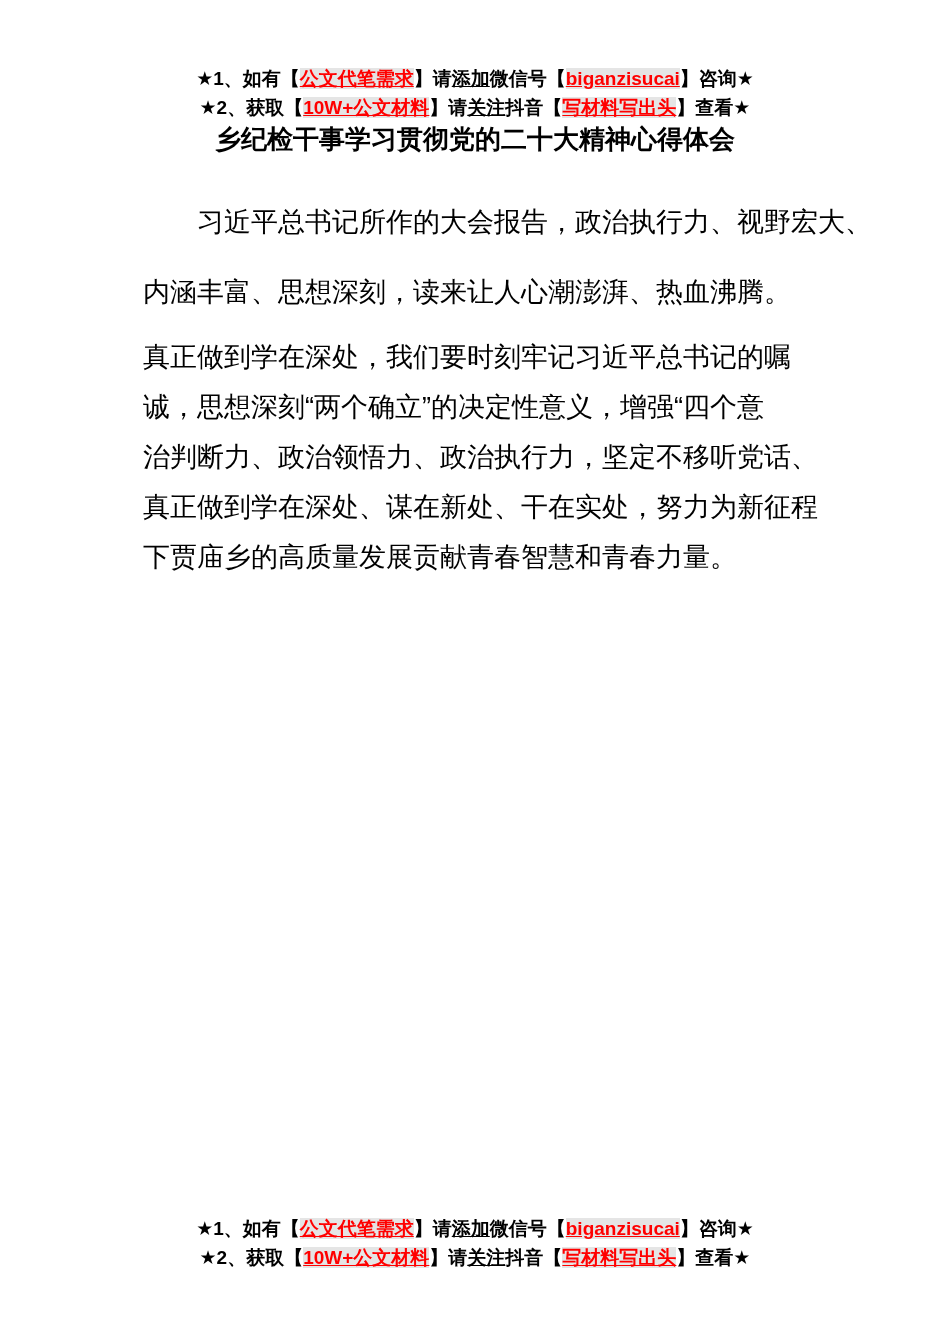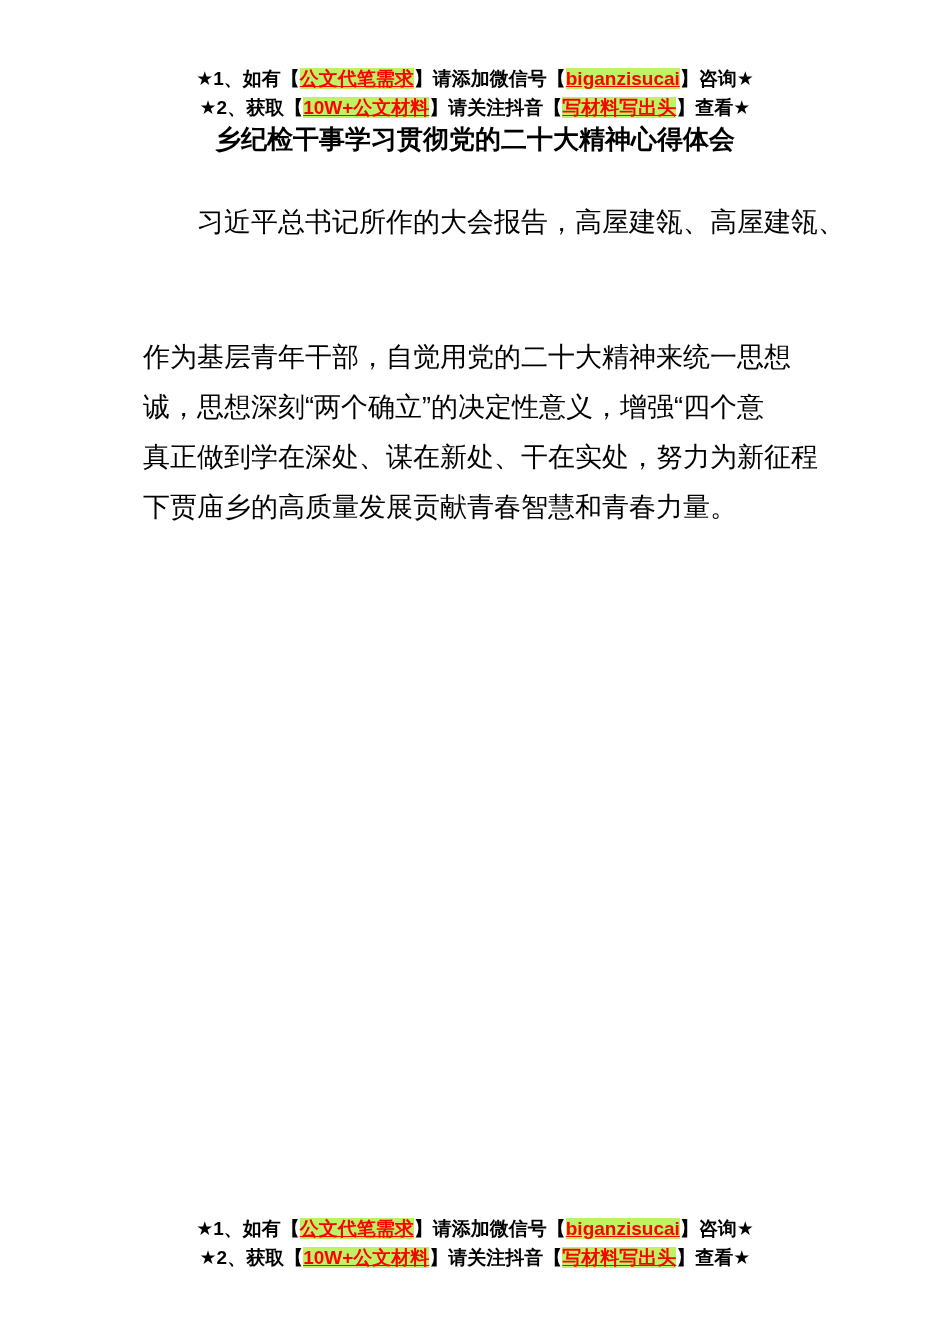--- a/index.html
+++ b/index.html
@@ -24,26 +24,27 @@
     text-align: center;
     font-weight: bold;
     font-size: 19px;
     line-height: 29px;
     white-space: nowrap;
   }
   .promo.top { top: 64px; }
   .promo.bottom { top: 1214px; }
   .seg { display: inline; }
   .seg.hl {
-    background: #bef264;
+    background: #e5e5e5;
     color: #ff0000;
     text-decoration: underline;
     text-decoration-color: #ff0000;
   }
   .seg.ul {
+    text-decoration: underline;
     text-decoration-color: #000000;
     text-align: right;
   }
   
   .doc-title {
     position: absolute;
     top: 124px;
     left: 0;
     width: 100%;
     margin: 0;
@@ -75,26 +76,28 @@
       <span class="seg">★1、如有【</span><span class="seg hl">公文代笔需求</span><span class="seg">】请</span><span class="seg ul">添加</span><span class="seg">微信号【</span><span class="seg hl">biganzisucai</span><span class="seg">】咨询★</span>
     </div>
     <div class="promo-line">
       <span class="seg">★2、获取【</span><span class="seg hl">10W+公文材料</span><span class="seg">】请</span><span class="seg ul">关注</span><span class="seg">抖音【</span><span class="seg hl">写材料写出头</span><span class="seg">】查看★</span>
     </div>
   </div>
 
   <h1 class="doc-title">乡纪检干事学习贯彻党的二十大精神心得体会</h1>
 
   <div class="para para1">
-    <div class="line indent">习近平总书记所作的大会报告，高屋建瓴、高屋建瓴、</div>
+    <div class="line indent">习近平总书记所作的大会报告，政治执行力、视野宏大、</div>
+    <div class="line">内涵丰富、思想深刻，读来让人心潮澎湃、热血沸腾。</div>
   </div>
 
   <div class="para para2">
-    <div class="line">作为基层青年干部，自觉用党的二十大精神来统一思想</div>
+    <div class="line">真正做到学在深处，我们要时刻牢记习近平总书记的嘱</div>
     <div class="line">诚，思想深刻“两个确立”的决定性意义，增强“四个意</div>
+    <div class="line">治判断力、政治领悟力、政治执行力，坚定不移听党话、</div>
     <div class="line">真正做到学在深处、谋在新处、干在实处，努力为新征程</div>
     <div class="line">下贾庙乡的高质量发展贡献青春智慧和青春力量。</div>
   </div>
 
   <div class="promo bottom">
     <div class="promo-line">
       <span class="seg">★1、如有【</span><span class="seg hl">公文代笔需求</span><span class="seg">】请</span><span class="seg ul">添加</span><span class="seg">微信号【</span><span class="seg hl">biganzisucai</span><span class="seg">】咨询★</span>
     </div>
     <div class="promo-line">
       <span class="seg">★2、获取【</span><span class="seg hl">10W+公文材料</span><span class="seg">】请</span><span class="seg ul">关注</span><span class="seg">抖音【</span><span class="seg hl">写材料写出头</span><span class="seg">】查看★</span>

